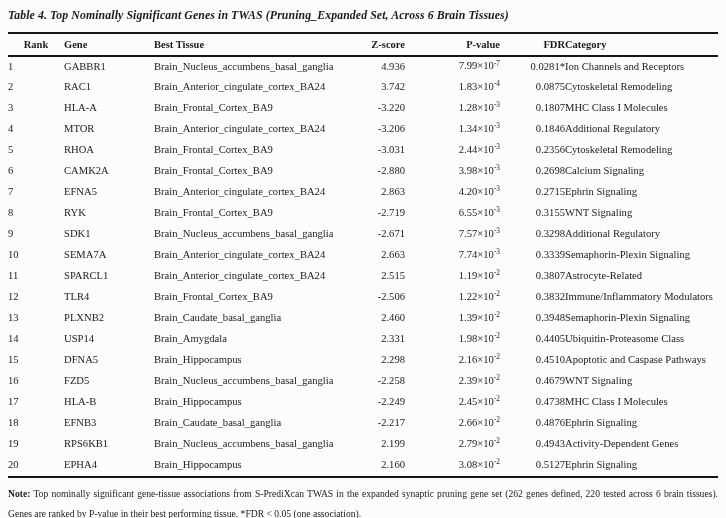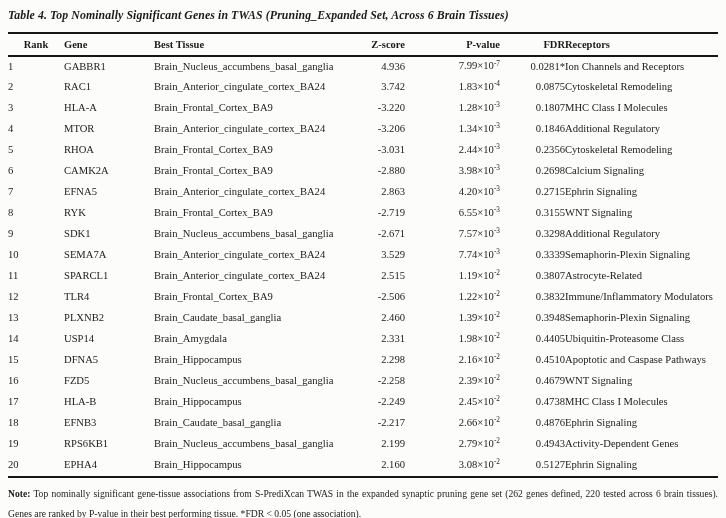--- a/index.html
+++ b/index.html
@@ -117,21 +117,21 @@
       <col class="col-cat">
     </colgroup>
     <thead>
       <tr>
         <th class="al-c">Rank</th>
         <th class="al-l pad-l9">Gene</th>
         <th class="al-l pad-l9">Best Tissue</th>
         <th class="al-r">Z-score</th>
         <th class="al-r">P-value</th>
         <th class="al-r">FDR</th>
-        <th class="al-l pad-l13">Receptors</th>
+        <th class="al-l pad-l13">Category</th>
       </tr>
     </thead>
     <tbody id="table-body">
         <tr>
           <td class="al-c">1</td>
           <td class="al-l pad-l9">GABBR1</td>
           <td class="al-l pad-l9">Brain_Nucleus_accumbens_basal_ganglia</td>
           <td class="al-r">4.936</td>
           <td class="al-r">7.99×10<span class="exp-sup">-7</span></td>
           <td class="al-r">0.0281*</td>
@@ -206,21 +206,21 @@
           <td class="al-l pad-l9">Brain_Nucleus_accumbens_basal_ganglia</td>
           <td class="al-r">-2.671</td>
           <td class="al-r">7.57×10<span class="exp-sup">-3</span></td>
           <td class="al-r">0.3298</td>
           <td class="al-l cat-cell">Additional Regulatory</td>
         </tr>
         <tr>
           <td class="al-c">10</td>
           <td class="al-l pad-l9">SEMA7A</td>
           <td class="al-l pad-l9">Brain_Anterior_cingulate_cortex_BA24</td>
-          <td class="al-r">3.529</td>
+          <td class="al-r">2.663</td>
           <td class="al-r">7.74×10<span class="exp-sup">-3</span></td>
           <td class="al-r">0.3339</td>
           <td class="al-l cat-cell">Semaphorin-Plexin Signaling</td>
         </tr>
         <tr>
           <td class="al-c">11</td>
           <td class="al-l pad-l9">SPARCL1</td>
           <td class="al-l pad-l9">Brain_Anterior_cingulate_cortex_BA24</td>
           <td class="al-r">2.515</td>
           <td class="al-r">1.19×10<span class="exp-sup">-2</span></td>

